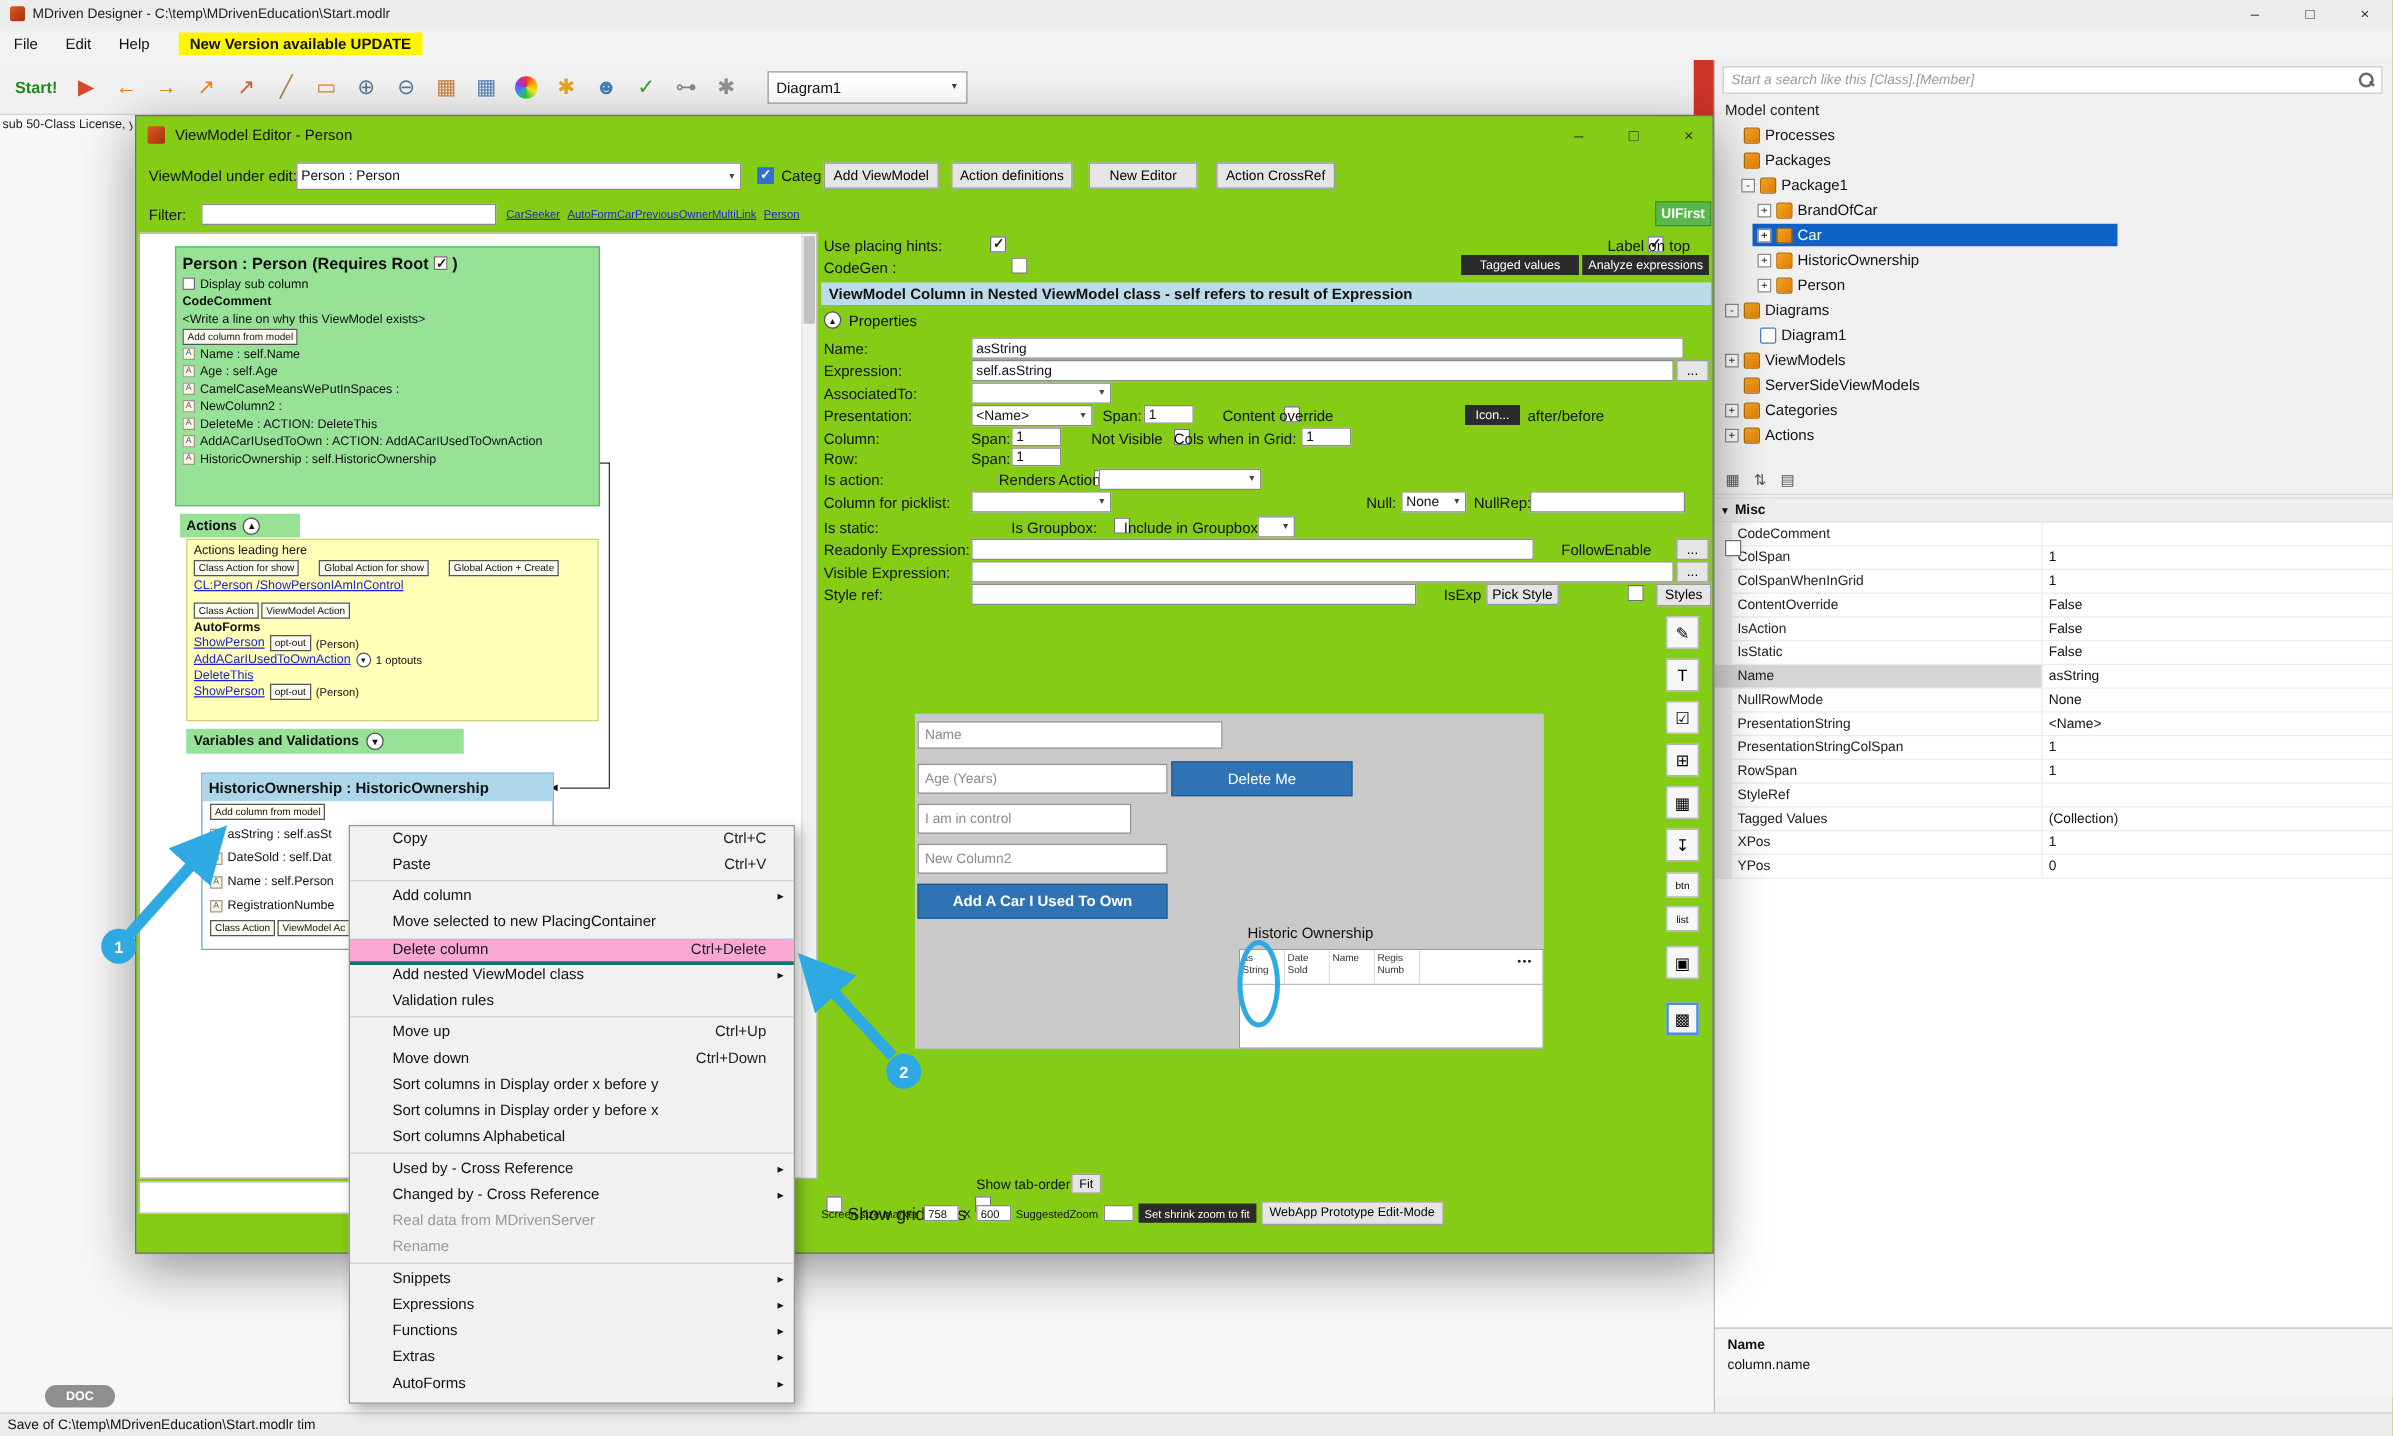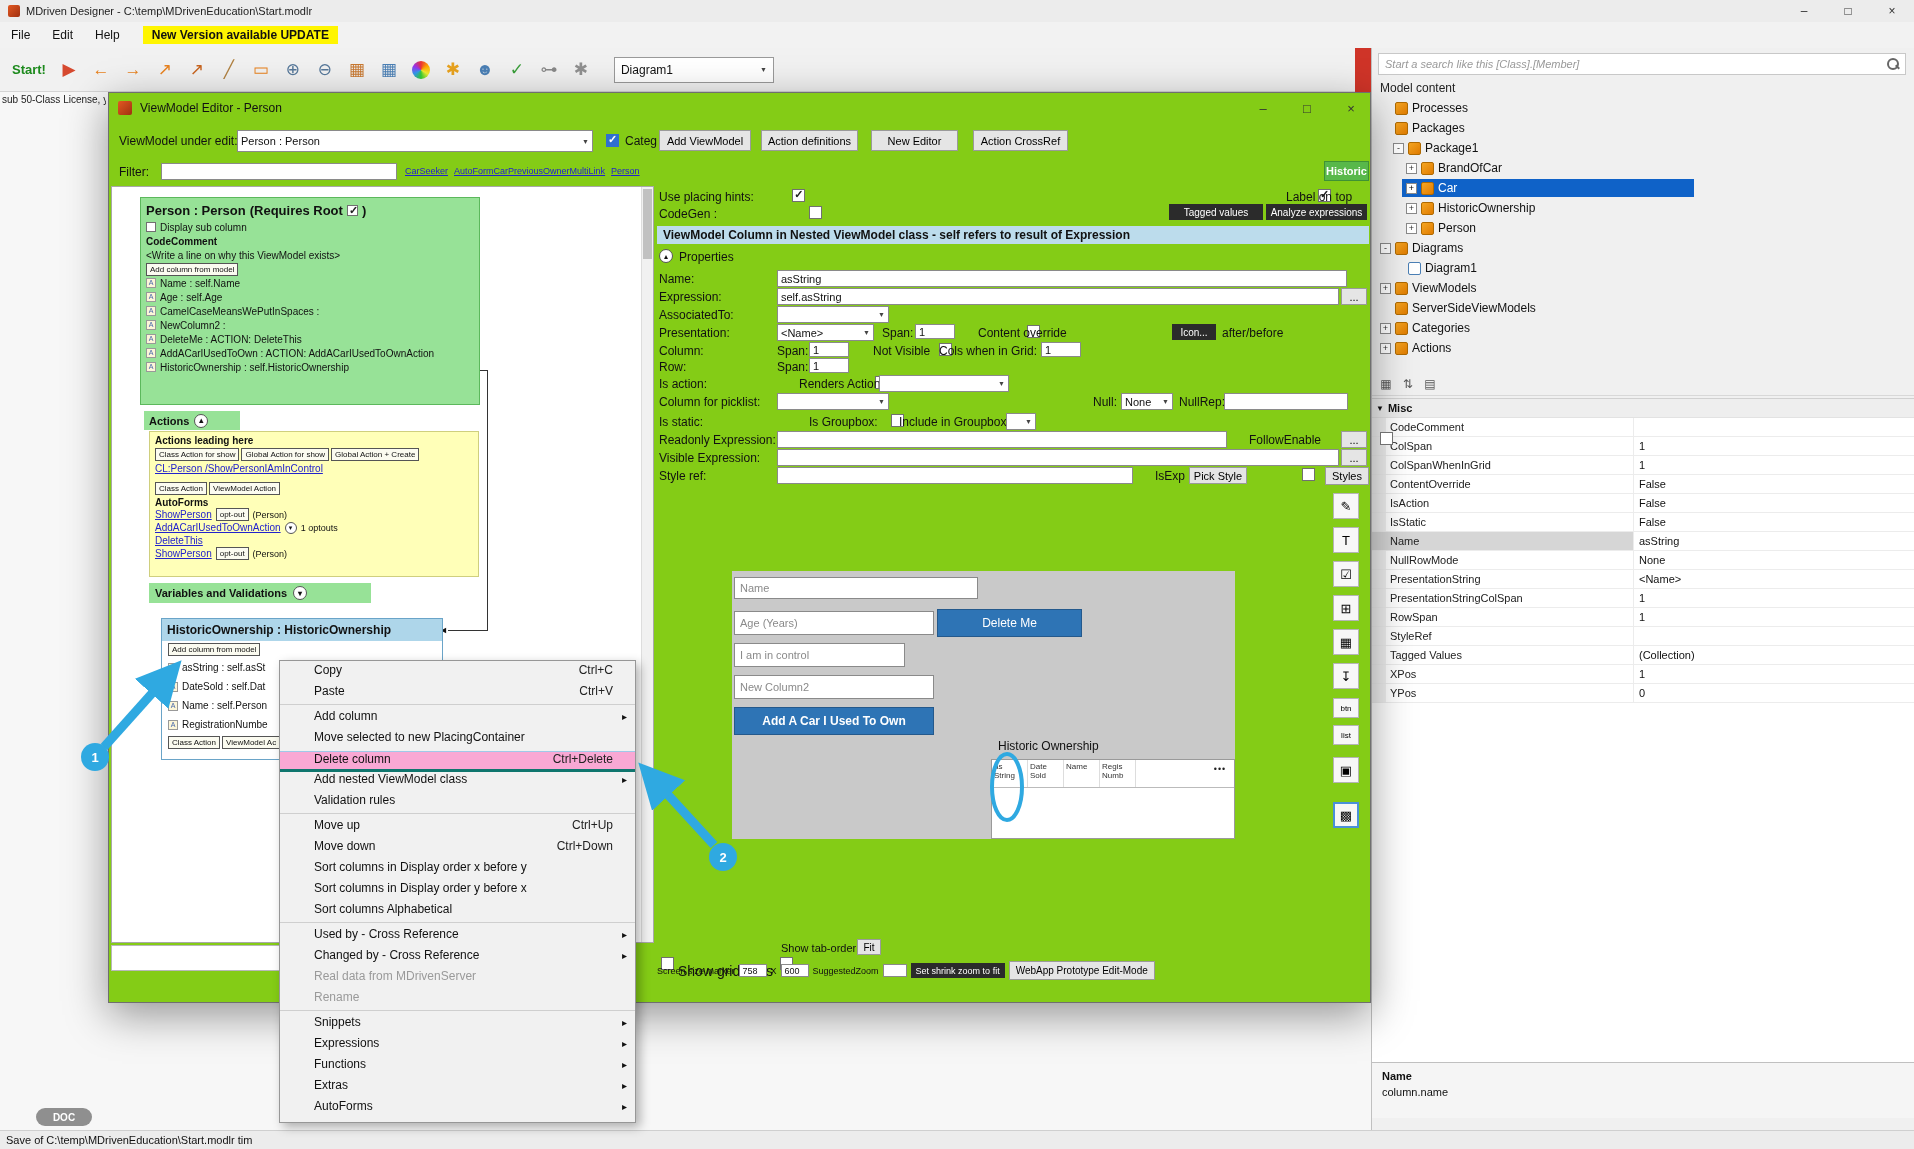--- a/index.html
+++ b/index.html
@@ -437,21 +437,21 @@
   <button class="btn abs" style="left:864px;top:37px;width:95px;height:21px">Action CrossRef</button>
 
   <span class="form-lbl" style="left:10px;top:72px">Filter:</span>
   <div class="inp abs" style="left:52px;top:70px;width:236px;height:17px"></div>
   <div class="abs" style="left:296px;top:73px;display:flex;gap:6px">
 
   <span class="link xs">CarSeeker</span>
       <span class="link xs">AutoFormCarPreviousOwnerMultiLink</span>
       <span class="link xs">Person</span>
     </div>
-  <button class="uifirst">Historic</button>
+  <button class="uifirst">UIFirst</button>
 
   
   <div class="lpanel">
     <div class="person-box">
       <div class="pb-title">
         <span>Person : Person</span>
         <span style="font-weight:bold">(Requires Root</span>
         <span class="cb sm checked"></span>
         <span>)</span>
       </div>
@@ -496,22 +496,22 @@
           </div>
         </div>
     </div>
 
     <div class="pill">
       <span>Actions</span>
       <span class="circle-btn">▴</span>
     </div>
 
     <div class="ybox">
-      <div style="font-weight:bold">Actions leading here</div>
-      <div style="display:flex;gap:2px;margin:2px 0">
+      <div style="font-weight:normal">Actions leading here</div>
+      <div style="display:flex;gap:16px;margin:2px 0">
         <span class="tiny-btn">Class Action for show</span>
         <span class="tiny-btn">Global Action for show</span>
         <span class="tiny-btn">Global Action + Create</span>
       </div>
       <div><span class="link sm">CL:Person /ShowPersonIAmInControl</span></div>
       <div style="display:flex;gap:2px;margin:8px 0 2px 0">
         <span class="tiny-btn">Class Action</span>
         <span class="tiny-btn">ViewModel Action</span>
       </div>
       <div style="font-weight:bold">AutoForms</div>

